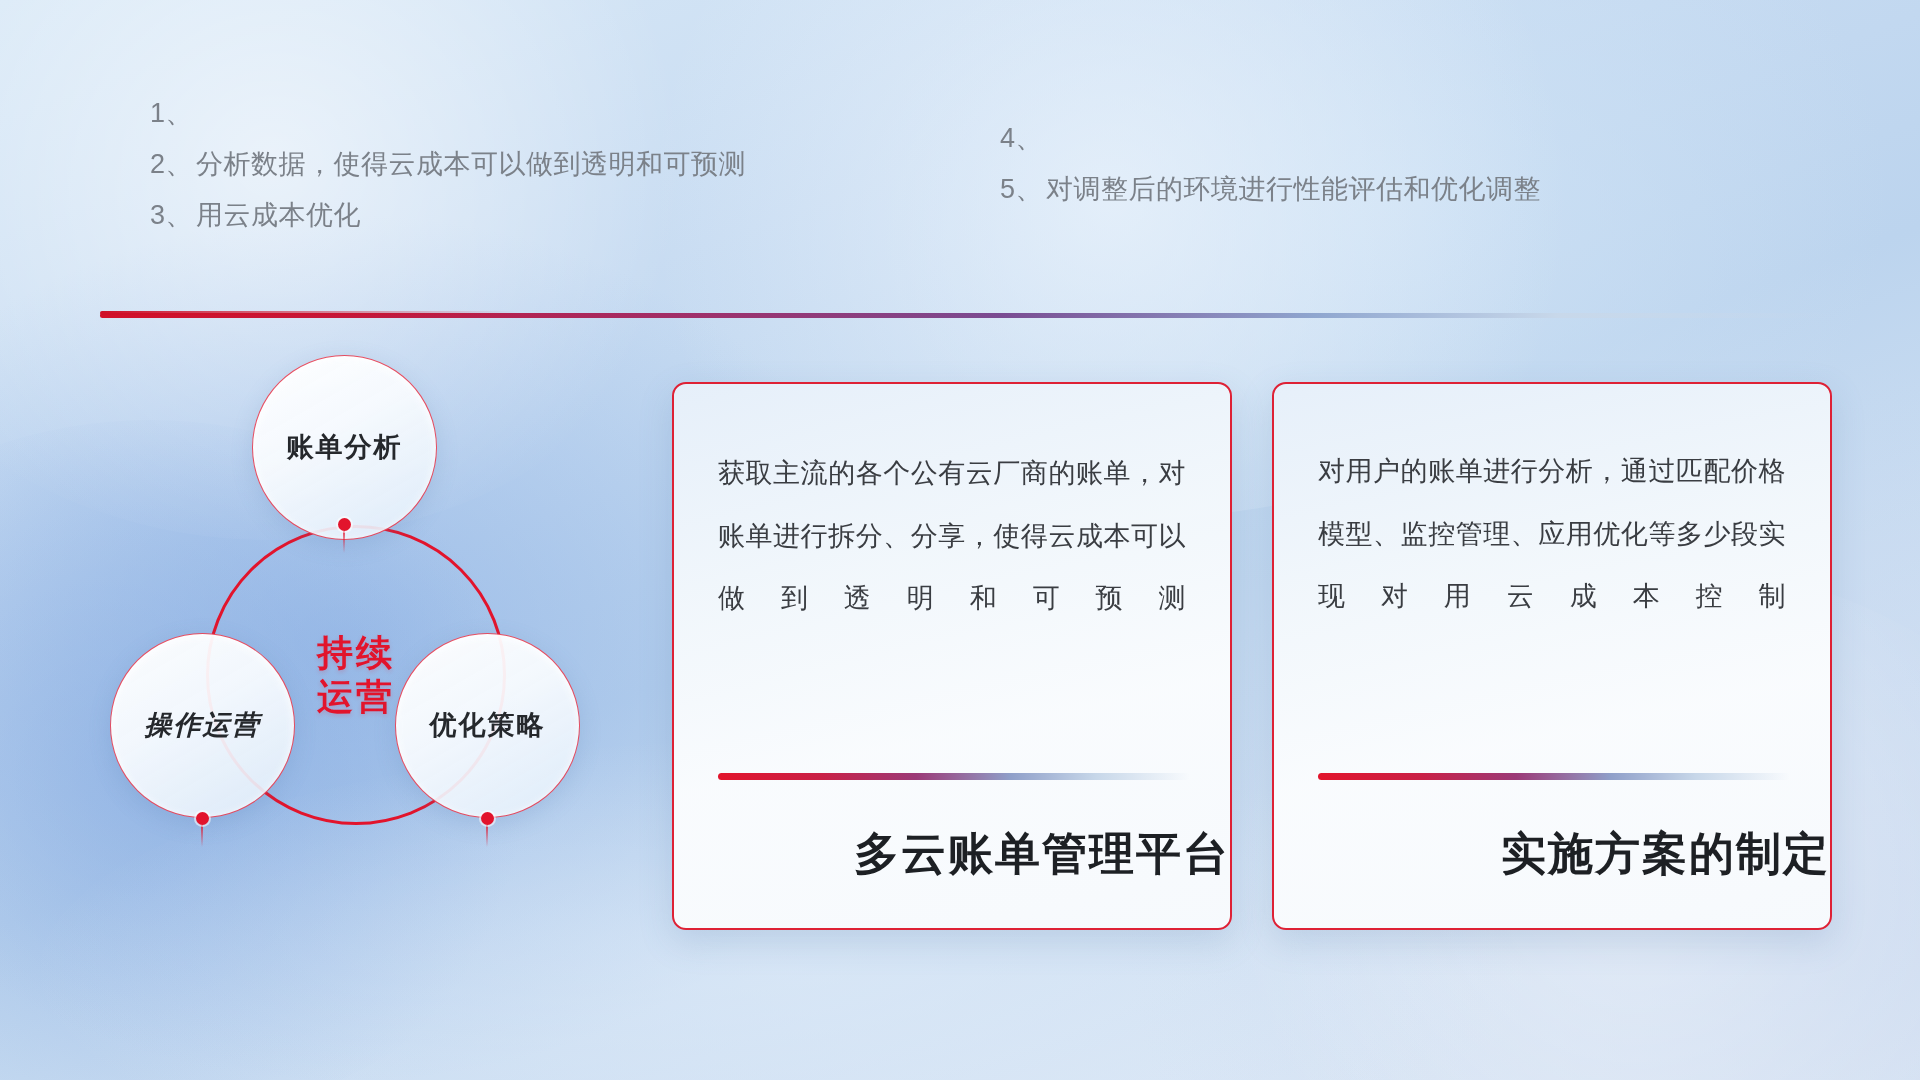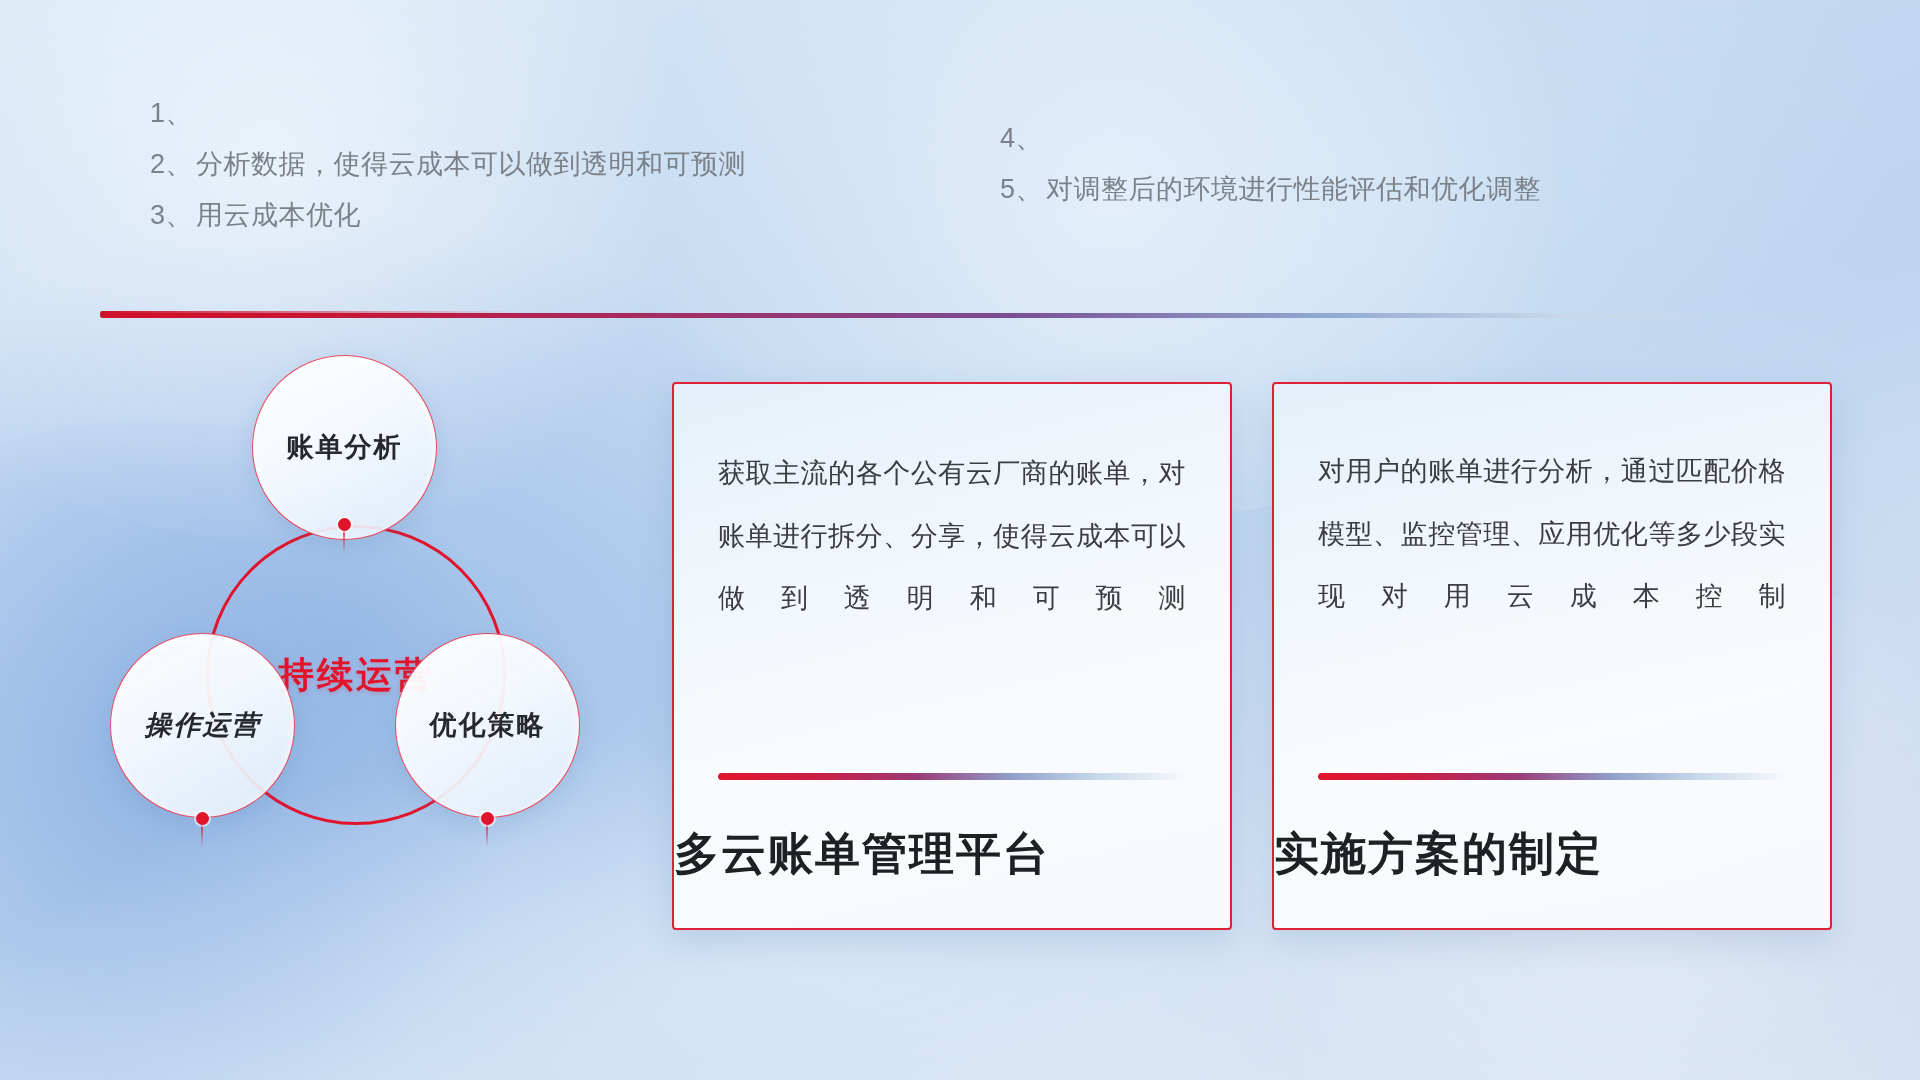--- a/index.html
+++ b/index.html
@@ -125,20 +125,21 @@
   .bubble-left   { left: 10px;  top: 278px; width: 185px; height: 185px; font-style: italic; }
   .bubble-right  { left: 295px; top: 278px; width: 185px; height: 185px; }
 
   .ring-center {
     position: absolute;
     left: 106px;
     top: 170px;
     width: 300px;
     height: 300px;
     display: flex;
+    flex-direction: column;
     align-items: center;
     justify-content: center;
     color: #e2142c;
     font-size: 36px;
     font-weight: 800;
     letter-spacing: 3px;
     line-height: 1.22;
     text-shadow: 0 2px 4px rgba(226,20,44,0.18);
   }
 
@@ -163,21 +164,21 @@
   .tail-top   { left: 243px; top: 176px; }
   .tail-left  { left: 101px; top: 470px; }
   .tail-right { left: 386px; top: 470px; }
 
   
   .card {
     position: absolute;
     width: 560px;
     height: 548px;
     border: 2px solid #de2135;
-    border-radius: 4px;
+    border-radius: 14px;
     box-sizing: border-box;
     background: linear-gradient(168deg,
         rgba(231,240,250,0.97) 0%,
         rgba(243,248,252,0.97) 34%,
         rgba(250,252,254,0.98) 62%,
         rgba(247,250,253,0.98) 100%);
     box-shadow: 0 12px 34px rgba(86,124,172,0.20);
     padding: 58px 44px 0 44px;
   }
   .card-1 { left: 672px; top: 382px; }
@@ -205,25 +206,26 @@
         #9b3a77 42%,
         #8f9fc9 62%,
         #c7d7e9 80%,
         rgba(214,228,242,0) 100%);
   }
   .card-title {
     position: absolute;
     left: 0;
     right: 0;
     bottom: 44px;
-    text-align: left;
+    text-align: right;
     color: #1d2024;
     font-size: 45px;
     font-weight: 800;
     letter-spacing: 2px;
+    padding-left: 8px;
   }
 </style>
 </head>
 <body>
 
 <div id="stage">
 
   <div class="bloom bloom-a"></div>
   <div class="bloom bloom-b"></div>
   <div class="bloom bloom-c"></div>

